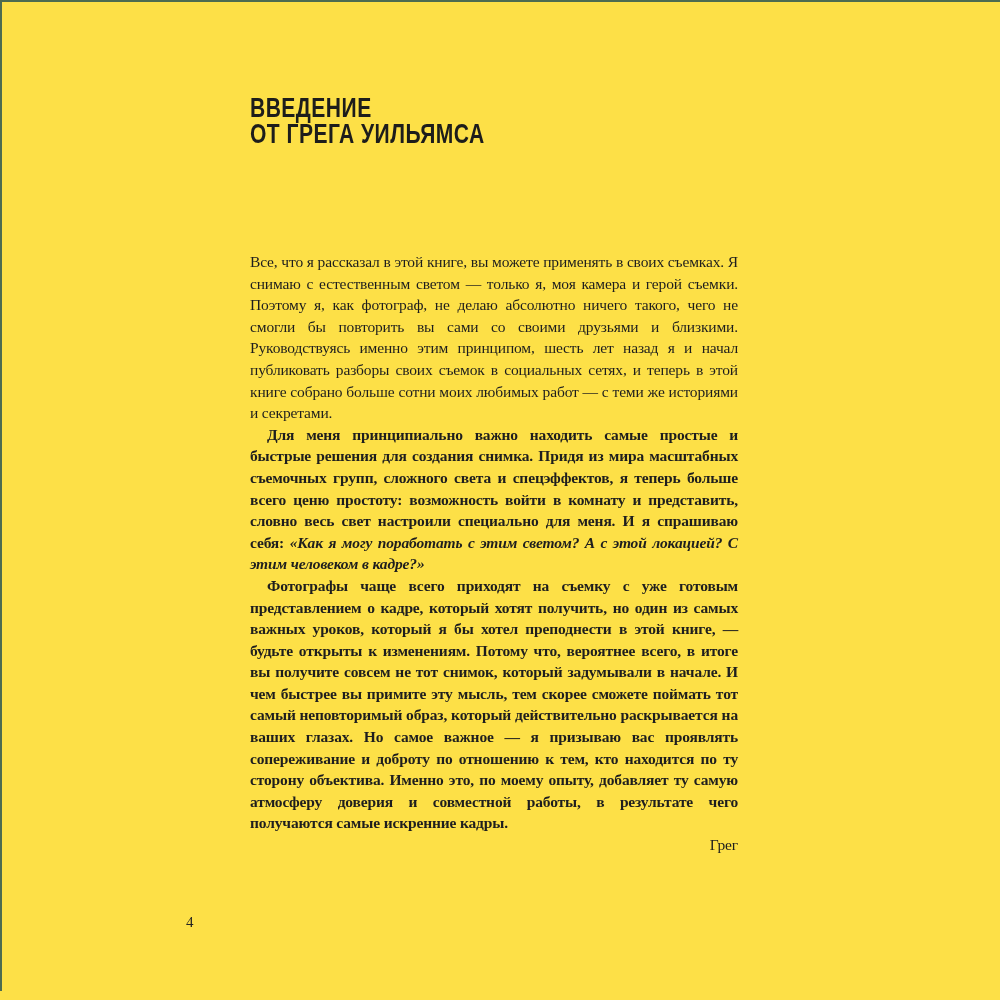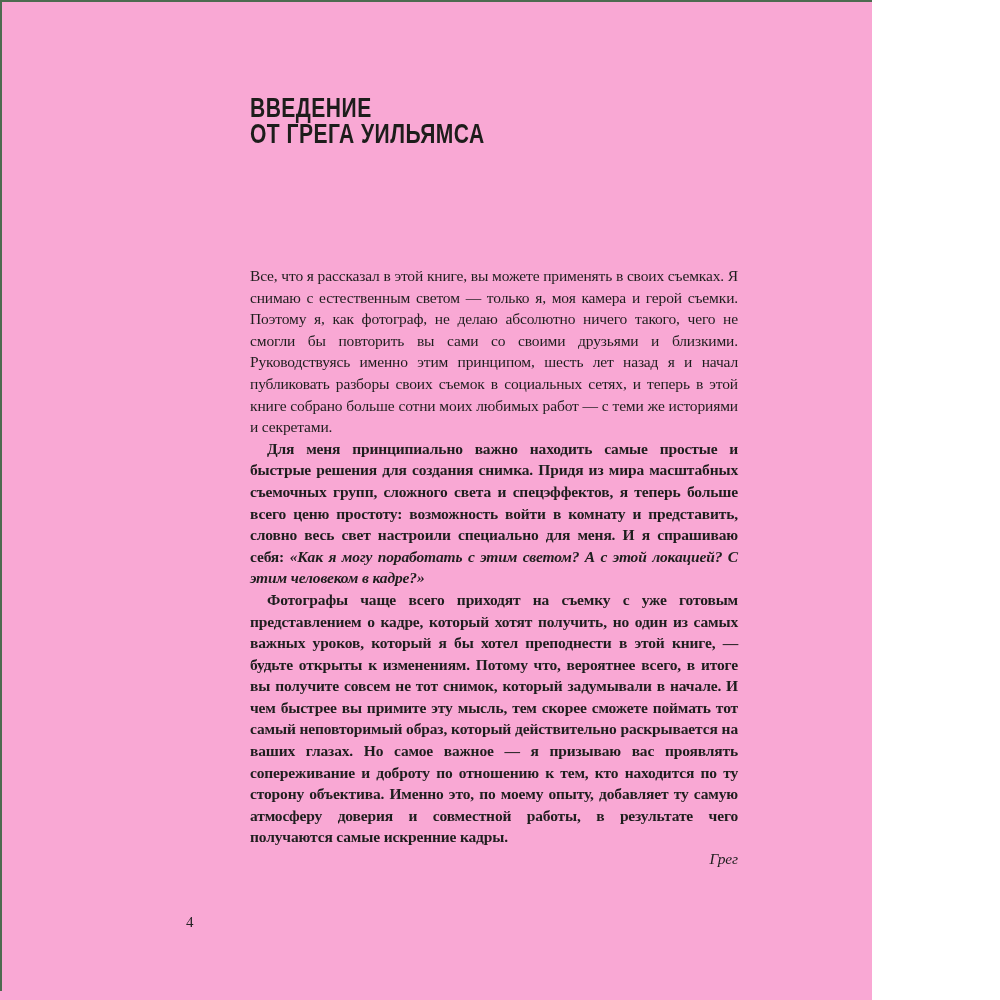--- a/index.html
+++ b/index.html
@@ -1,20 +1,20 @@
 <!DOCTYPE html>
 <html lang="ru"><head>
 <meta charset="utf-8">
 <style>
   html, body { margin: 0; padding: 0; background: #ffffff; }
   .page {
     position: relative;
-    width: 872px;
+    width: 1000px;
     height: 1000px;
-    background: #f9a8d4;
+    background: #fde047;
     overflow: hidden;
     font-family: "Liberation Serif", serif;
   }
   .frame-top {
     position: absolute; top: 0; left: 0;
     width: 1000px; height: 2px;
   }
   .frame-left {
     position: absolute; top: 0; left: 0;
     width: 2px; height: 991px;
@@ -25,35 +25,34 @@
     font-weight: 700;
     font-size: 27px;
     line-height: 25.5px;
     letter-spacing: 0.6px;
     color: #1d1d1b;
     transform: scaleX(0.78);
     transform-origin: 0 0;
     white-space: nowrap;
   }
   .bodytext {
-    position: absolute; left: 250px; top: 265px; width: 488px;
+    position: absolute; left: 250px; top: 251px; width: 488px;
     color: #1e1e1e;
     font-size: 15.5px;
     line-height: 21.6px;
     letter-spacing: -0.15px;
     text-align: justify;
     hyphens: manual;
   }
   .para { margin: 0; text-indent: 0; }
   .para.indent { text-indent: 17px; font-weight: bold; }
   .italic { font-style: italic; }
   .signature {
     margin: 0;
     text-align: right;
-    font-style: italic;
     text-indent: 0;
   }
   .page-number {
     position: absolute; left: 186px; top: 914px;
     font-size: 15px;
     color: #222222;
   }
 </style>
 </head>
 <body>

